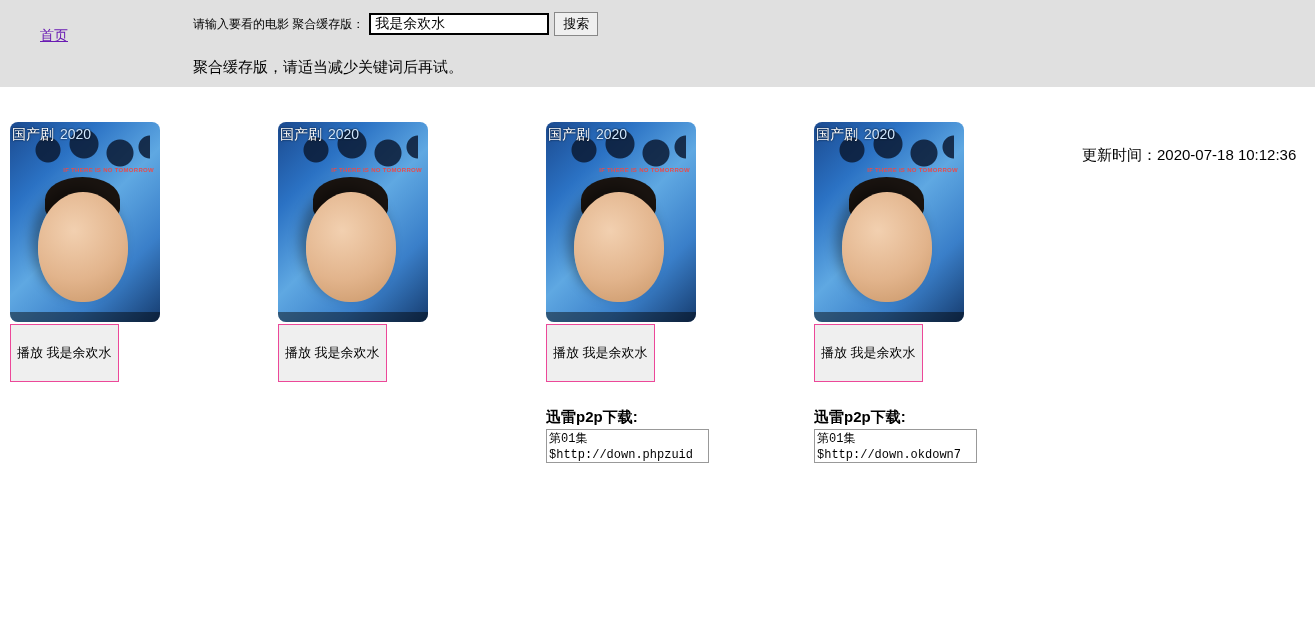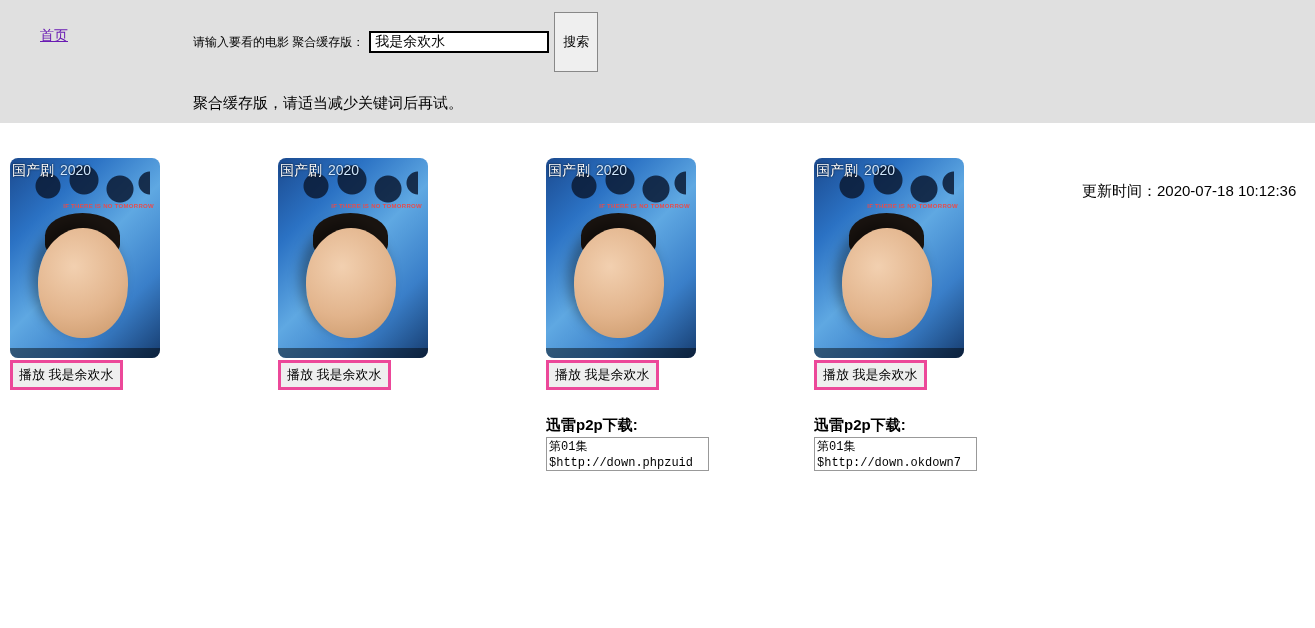--- a/index.html
+++ b/index.html
@@ -38,21 +38,21 @@
       width: 180px;
       height: 22px;
       border: 2px solid #000;
       padding: 1px 4px;
       font-size: 14px;
       font-family: inherit;
     }
     .search-btn {
       background: #efefef;
       border: 1px solid #888;
-      padding: 20px 8px;
+      padding: 2px 8px;
       font-size: 13px;
       font-family: inherit;
       cursor: pointer;
     }
     .hint-text {
       margin-top: 22px;
       font-size: 15px;
       color: #000;
     }
     .content {
@@ -132,22 +132,22 @@
     }
     .poster-bottom-strip {
       position: absolute;
       bottom: 0; left: 0; right: 0;
       height: 10px;
       background: rgba(0,0,0,.45);
     }
     .play-btn {
       margin-top: 2px;
       background: #efefef;
-      border: 3px solid #ec4899;
-      padding: 3px 6px;
+      border: 1px solid #ec4899;
+      padding: 19px 6px;
       font-size: 13px;
       font-family: inherit;
       cursor: pointer;
     }
     .download-label {
       margin-top: 26px;
       font-size: 15px;
       font-weight: bold;
     }
     .download-box {

